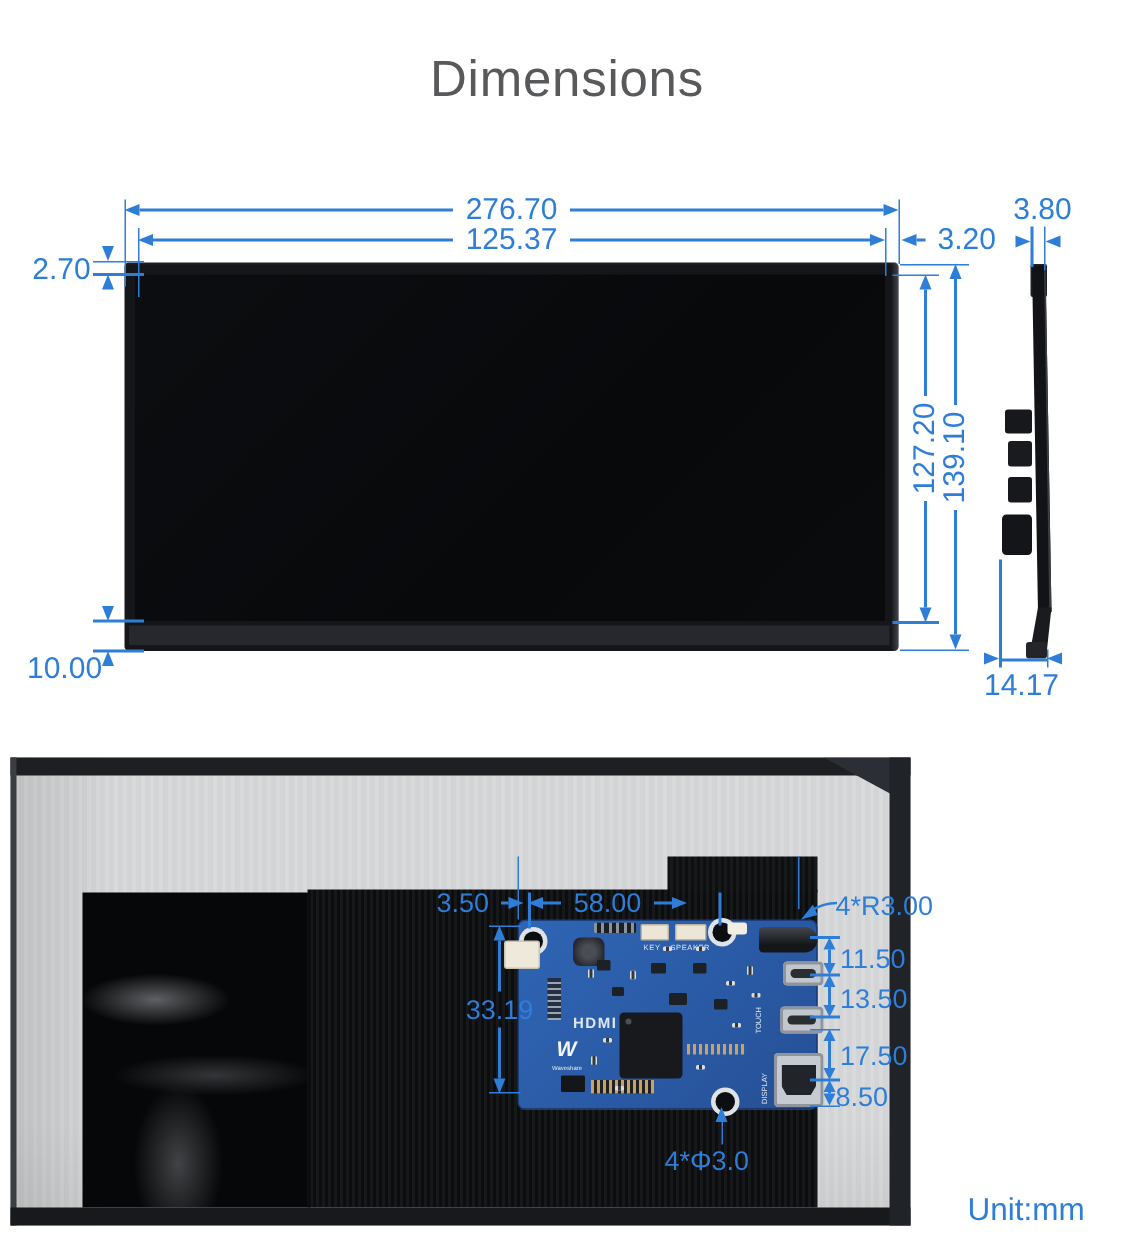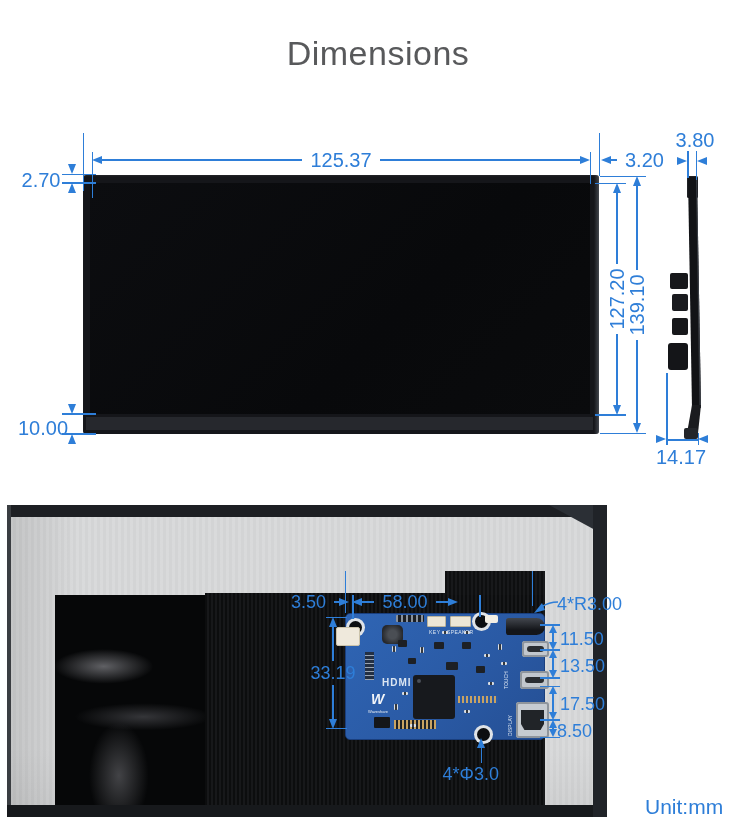--- a/index.html
+++ b/index.html
@@ -101,20 +101,27 @@
 <h1 class="title">Dimensions</h1>
 
 <div class="grp">
 
   <div class="abs panel">
     <div class="screen"></div>
     <div class="chin"></div>
     <div class="edge-r"></div>
   </div>
 
+  <div class="abs hdim" style="left:83px;top:130px;width:516px">
+    <span class="ar l"></span>
+    <span class="ln"></span>
+    <span class="lbl">276.70</span>
+    <span class="ln"></span>
+    <span class="ar r"></span>
+  </div>
 
   <div class="abs hdim" style="left:92px;top:150px;width:498px">
     <span class="ar l"></span>
     <span class="ln"></span>
     <span class="lbl">125.37</span>
     <span class="ln"></span>
     <span class="ar r"></span>
   </div>
 
   <div class="abs hdim" style="left:601px;top:150px">
@@ -127,21 +134,21 @@
   <div class="abs ext" style="left:91.5px;top:152px;width:1.5px;height:46px"></div>
   <div class="abs ext" style="left:598.5px;top:133px;width:1.5px;height:43px"></div>
   <div class="abs ext" style="left:589.5px;top:152px;width:1.5px;height:32px"></div>
 
   <div class="abs lbl" style="left:20px;top:170px;width:42px;text-align:center">2.70</div>
   <div class="abs ar d" style="left:68px;top:164px"></div>
   <div class="abs ar u" style="left:68px;top:183px"></div>
   <div class="abs ext" style="left:62px;top:173.5px;width:34px;height:1.5px"></div>
   <div class="abs ext" style="left:62px;top:182px;width:34px;height:1.5px"></div>
 
-  <div class="abs lbl" style="left:18px;top:418px;width:48px;text-align:left">10.00</div>
+  <div class="abs lbl" style="left:18px;top:436px;width:48px;text-align:left">10.00</div>
   <div class="abs ar d" style="left:68px;top:404px"></div>
   <div class="abs ar u" style="left:68px;top:434px"></div>
   <div class="abs ext" style="left:62px;top:413px;width:34px;height:1.5px"></div>
   <div class="abs ext" style="left:62px;top:433px;width:34px;height:1.5px"></div>
 
   <div class="abs vdim" style="left:607px;top:183px;height:232px">
     <span class="ar u"></span>
     <span class="ln"></span>
     <span class="rlbl">
         <span class="lbl">127.20</span>
@@ -332,16 +339,16 @@
     <span class="ln"></span>
     <span class="hlbl lbl sm">33.19</span>
     <span class="ln"></span>
     <span class="ar d"></span>
   </div>
   <div class="abs ext" style="left:326px;top:616.5px;width:21px;height:1.5px"></div>
   <div class="abs ext" style="left:326px;top:727.5px;width:21px;height:1.5px"></div>
 
   <div class="abs ar u" style="left:477px;top:738px"></div>
   <div class="abs ext" style="left:480.7px;top:747px;width:1.5px;height:16px"></div>
-  <div class="abs lbl sm" style="left:423px;top:765px;width:76px;text-align:right">4*Φ3.0</div>
+  <div class="abs lbl sm" style="left:443px;top:765px;width:76px;text-align:left">4*Φ3.0</div>
 </div>
 
 <div class="abs lbl" style="left:645px;top:796px;font-size:21px">Unit:mm</div>
 
 </body></html>

